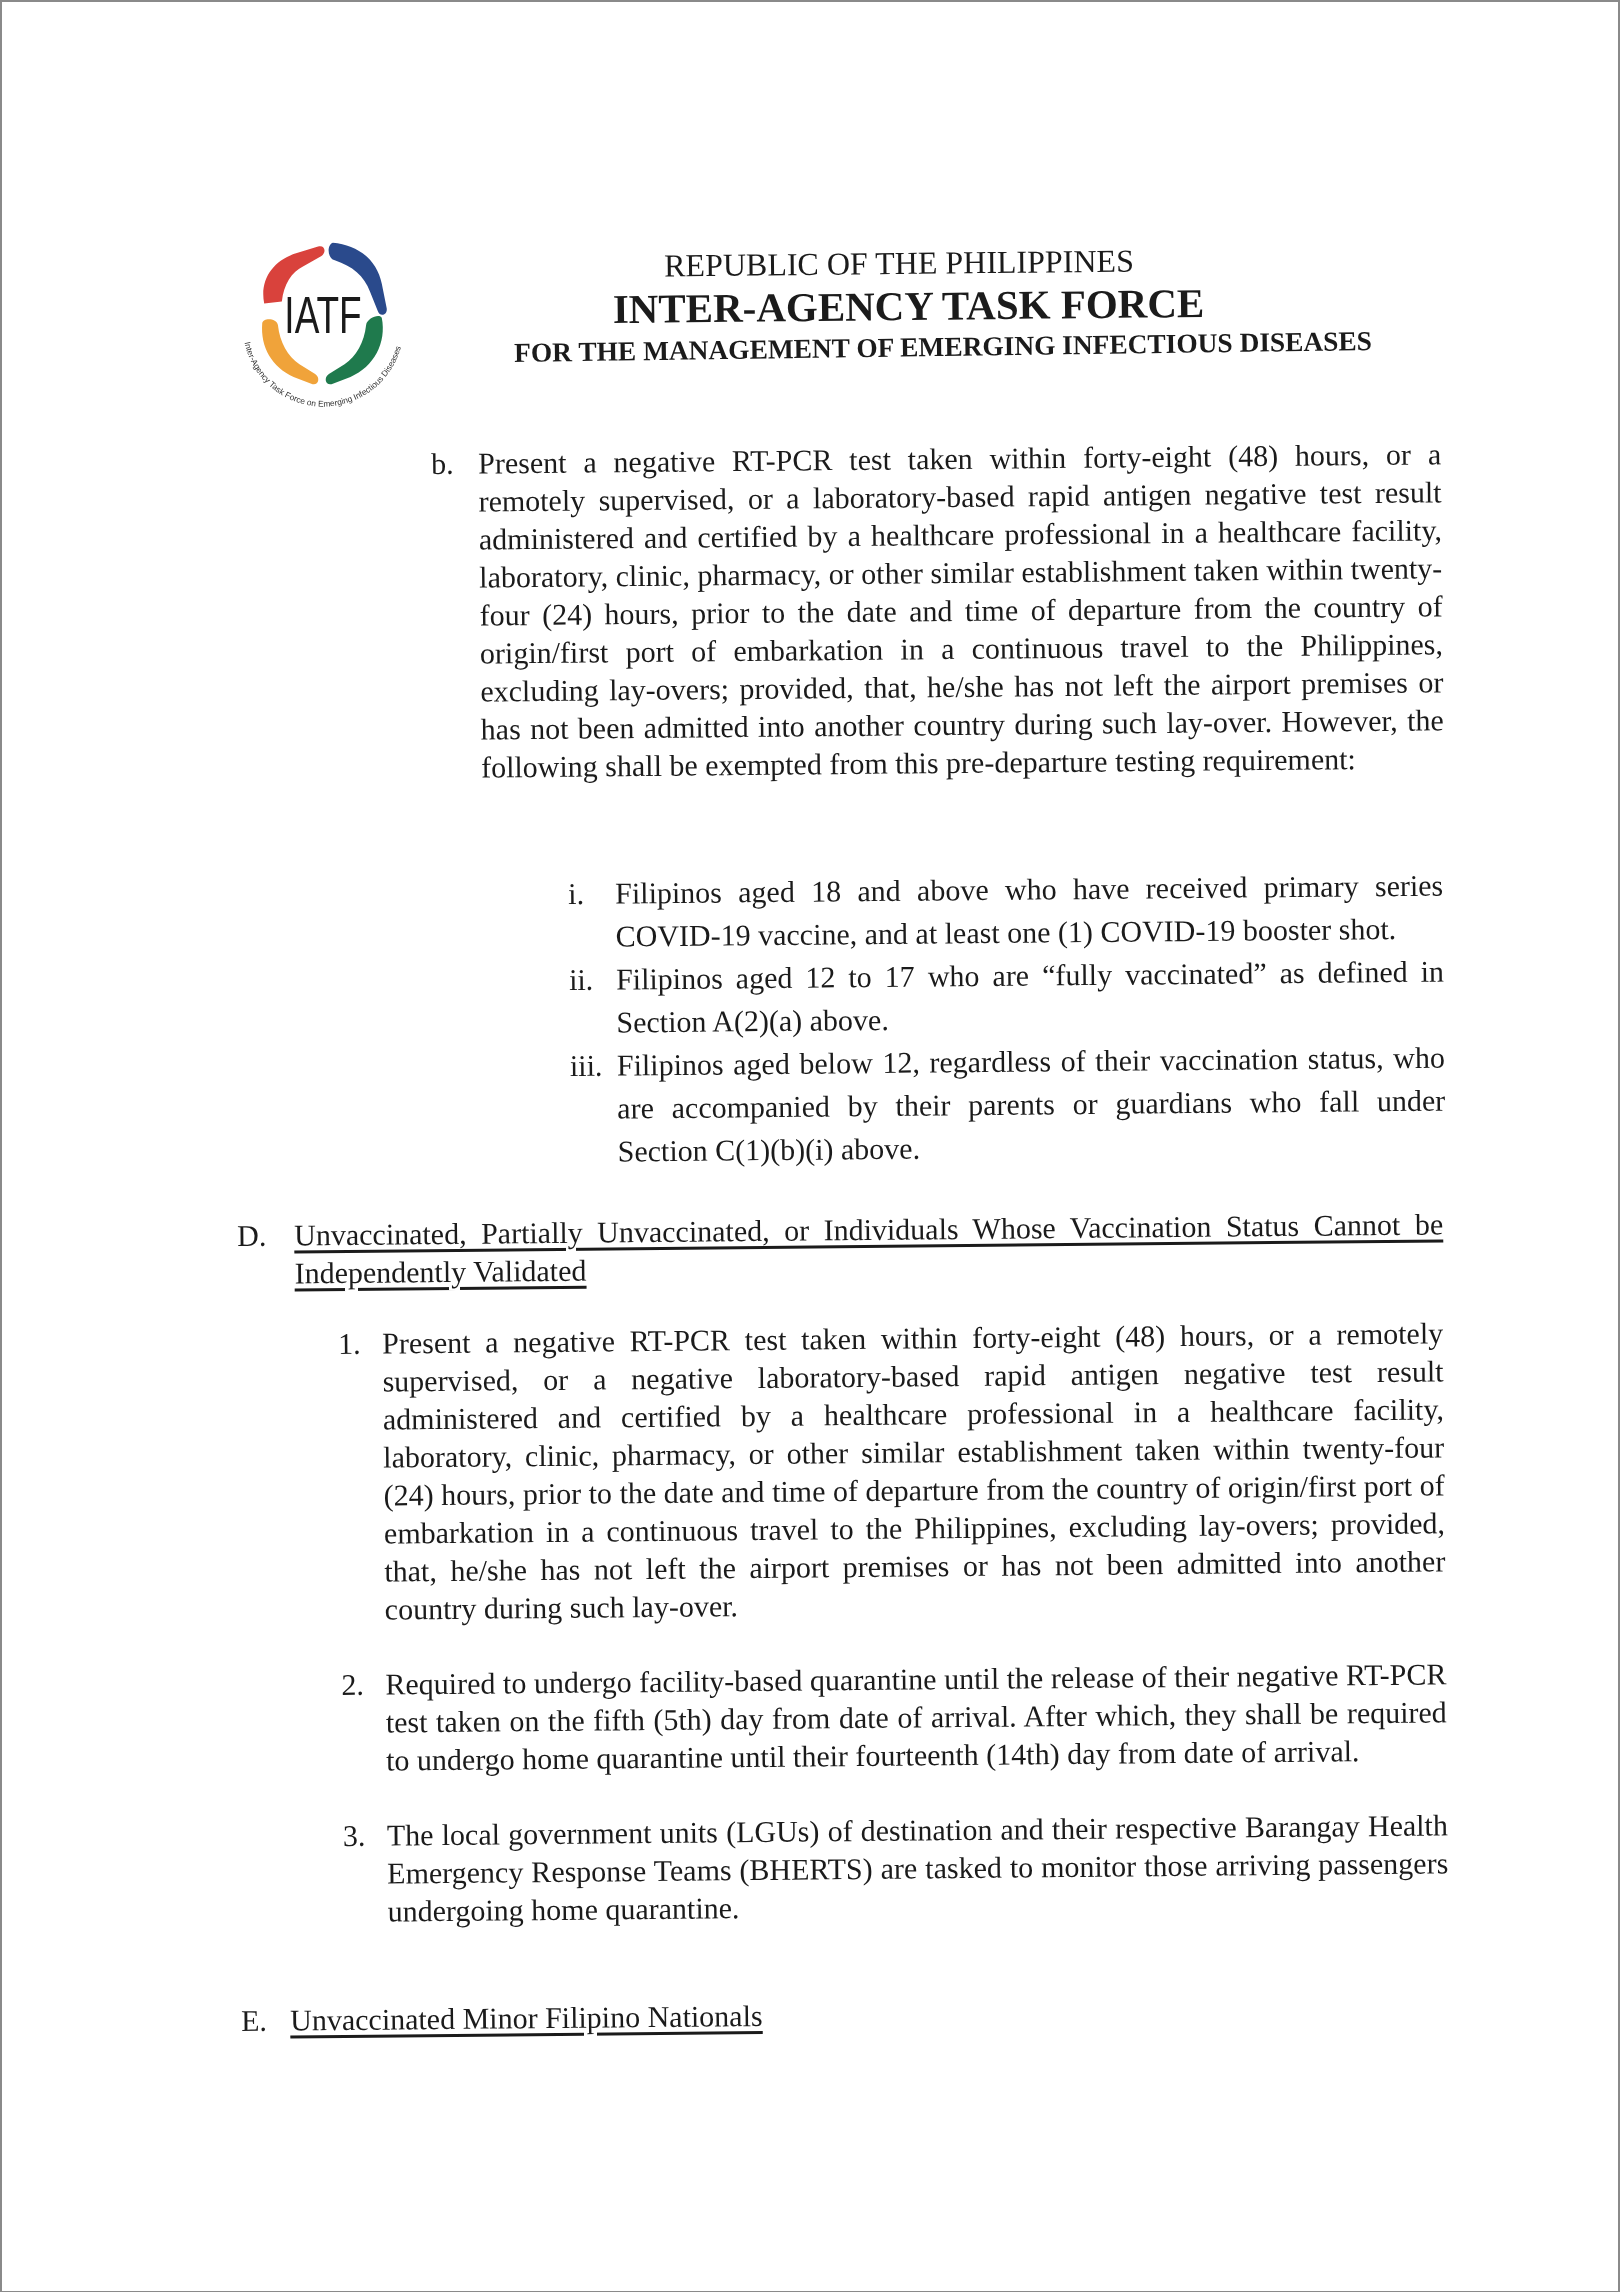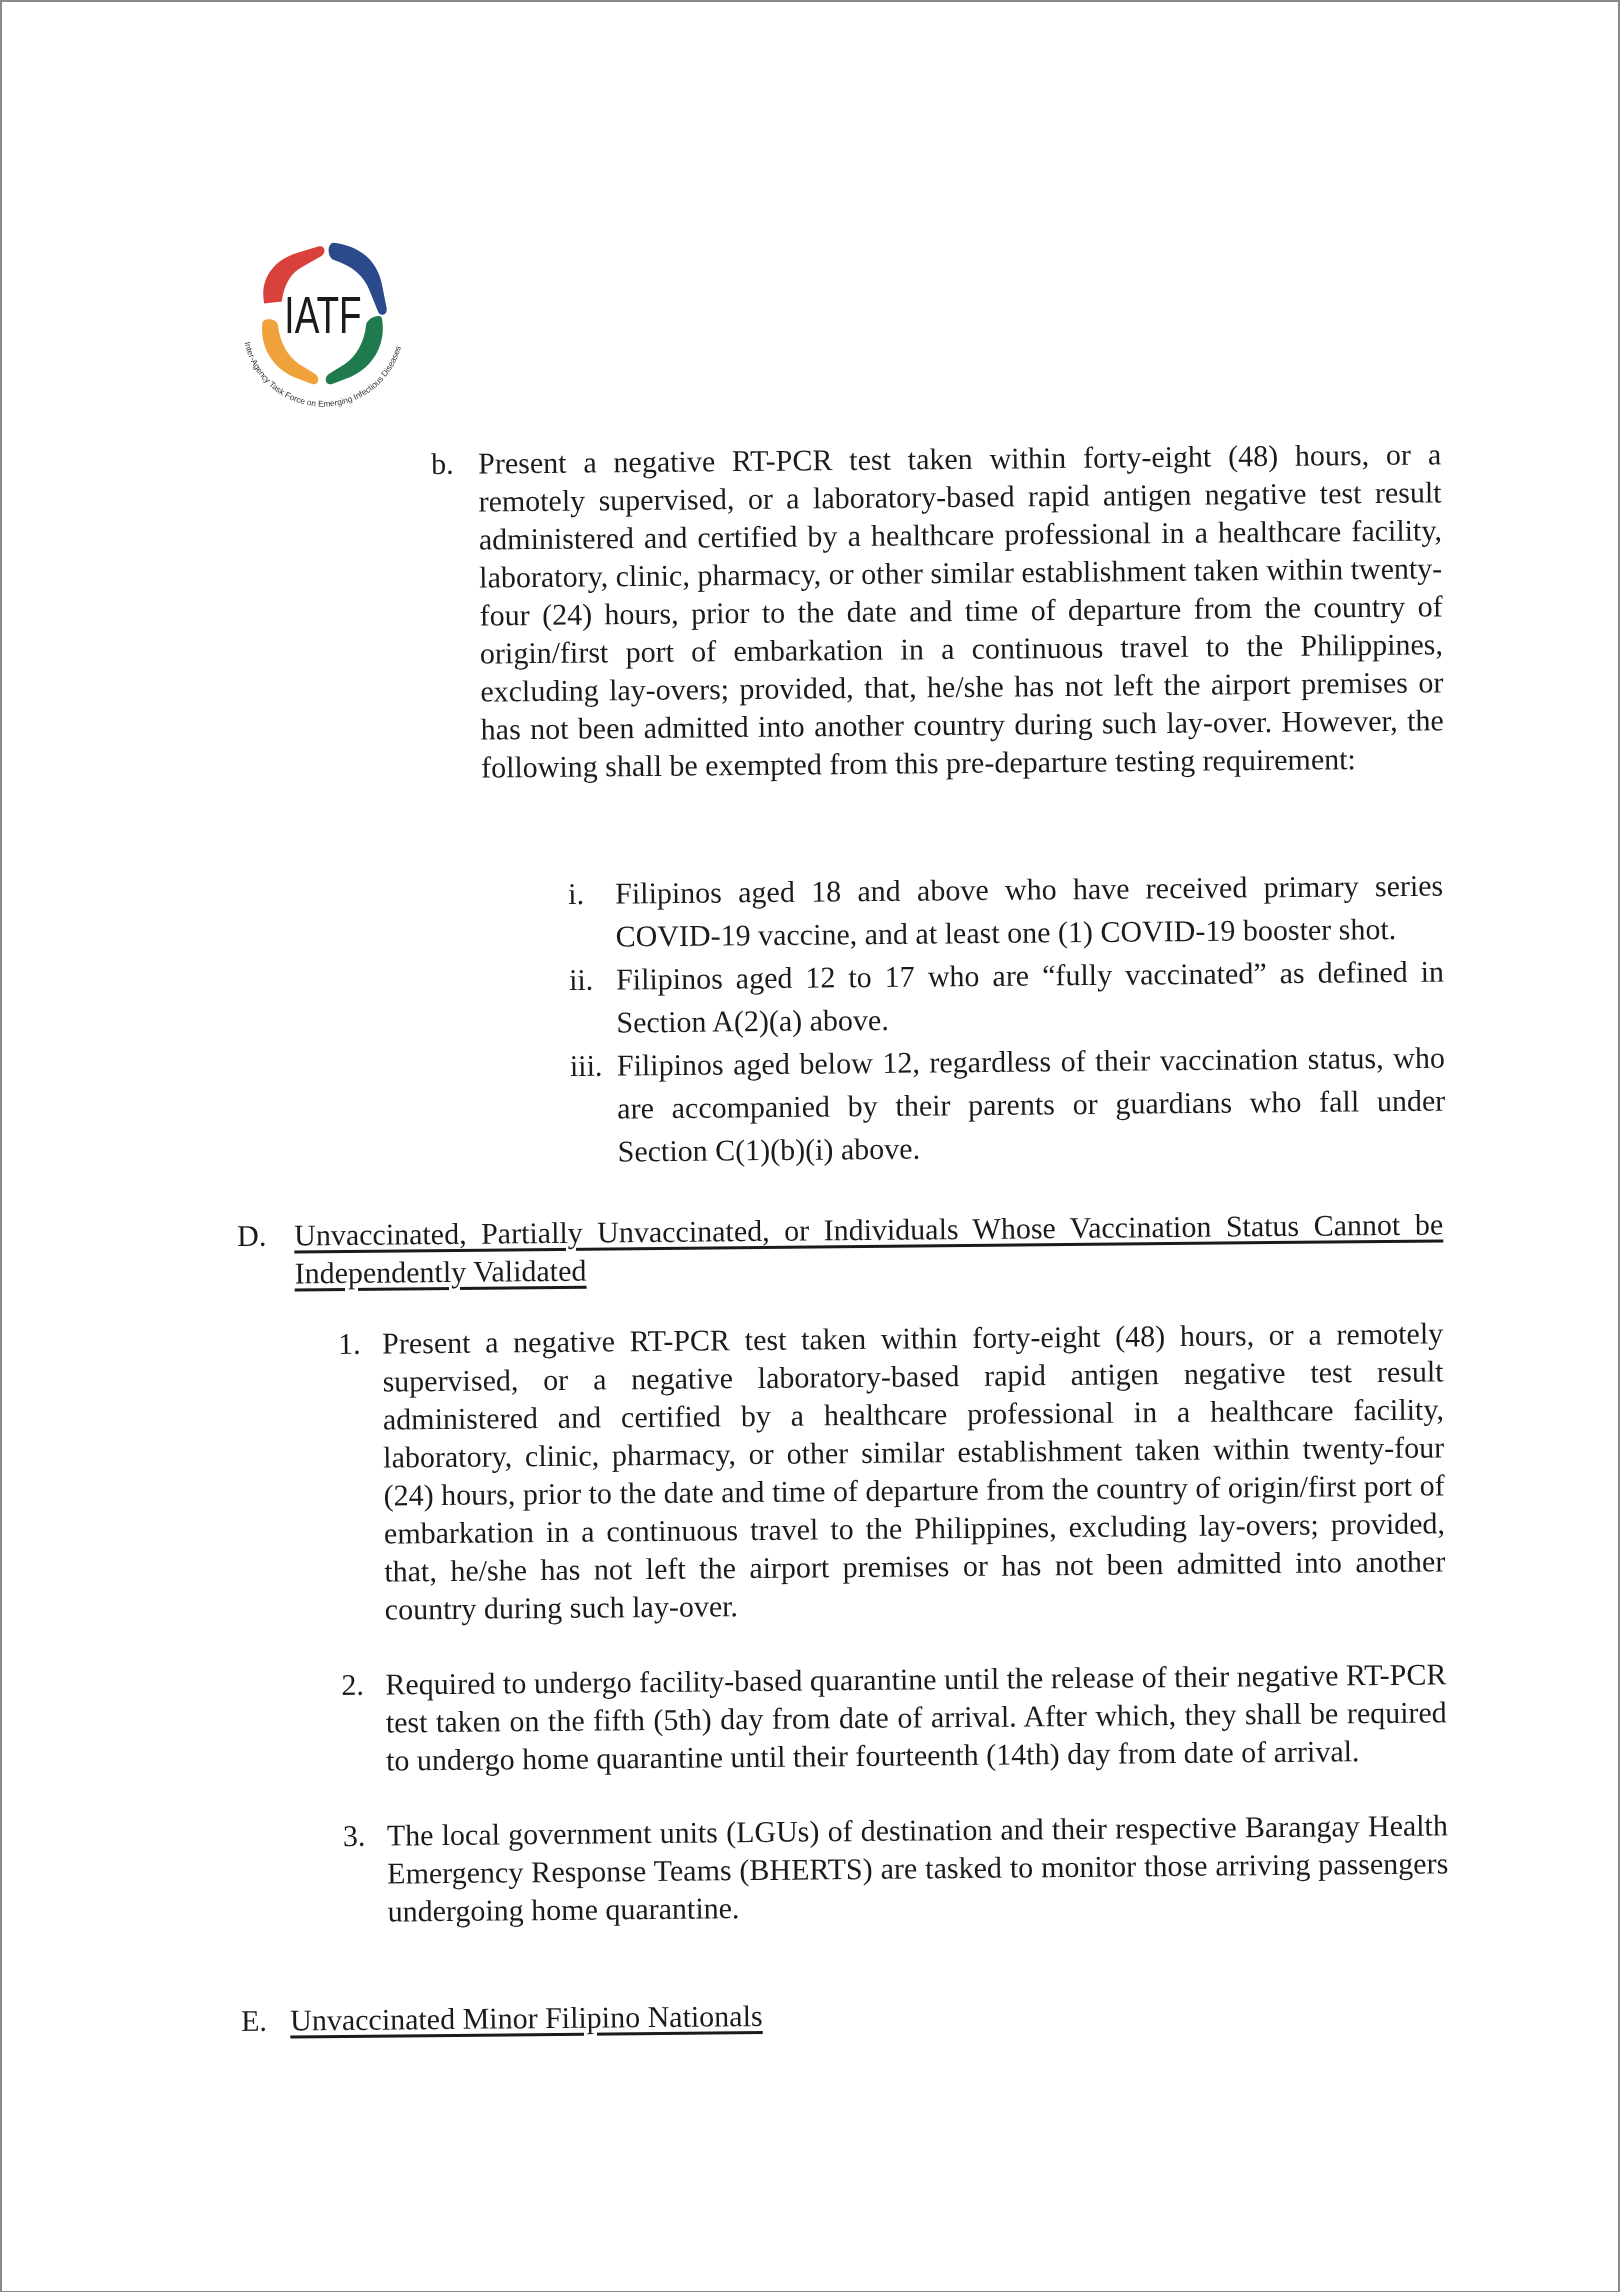--- a/index.html
+++ b/index.html
@@ -116,20 +116,25 @@
 
       <path d="M160 95 C165 120 152 145 128 155 L110 162 C103 165 100 156 106 152 L122 142 C134 134 142 120 144 102 C145 95 158 90 160 95 Z" fill="#1f7a4d"></path>
       <text x="100" y="110" text-anchor="middle" font-family="Liberation Sans, sans-serif" font-size="46" fill="#1a1a1a" transform="scale(0.82,1.15) translate(22,-14)">IATF</text>
       <path id="ringPath" d="M20 120 A 82 82 0 0 0 182 110" fill="none"></path>
       <text font-family="Liberation Sans, sans-serif" font-size="8.5" fill="#333">
         <textPath href="#ringPath">Inter-Agency Task Force on Emerging Infectious Diseases</textPath>
       </text>
     </svg>
   </div>
 
+  <div class="header-text">
+    <div class="hdr-line1">REPUBLIC OF THE PHILIPPINES</div>
+    <div class="hdr-line2">INTER-AGENCY TASK FORCE</div>
+    <div class="hdr-line3">FOR THE MANAGEMENT OF EMERGING INFECTIOUS DISEASES</div>
+  </div>
 
   <div class="block" id="item-b">
     <div class="item">
       <span class="marker">b.</span>
       <span class="text">Present a negative RT-PCR test taken within forty-eight (48) hours, or a remotely supervised, or a laboratory-based rapid antigen negative test result administered and certified by a healthcare professional in a healthcare facility, laboratory, clinic, pharmacy, or other similar establishment taken within twenty-four (24) hours, prior to the date and time of departure from the country of origin/first port of embarkation in a continuous travel to the Philippines, excluding lay-overs; provided, that, he/she has not left the airport premises or has not been admitted into another country during such lay-over. However, the following shall be exempted from this pre-departure testing requirement:</span>
     </div>
   </div>
 
   <div class="block" id="sub-list">
     <div class="item">

